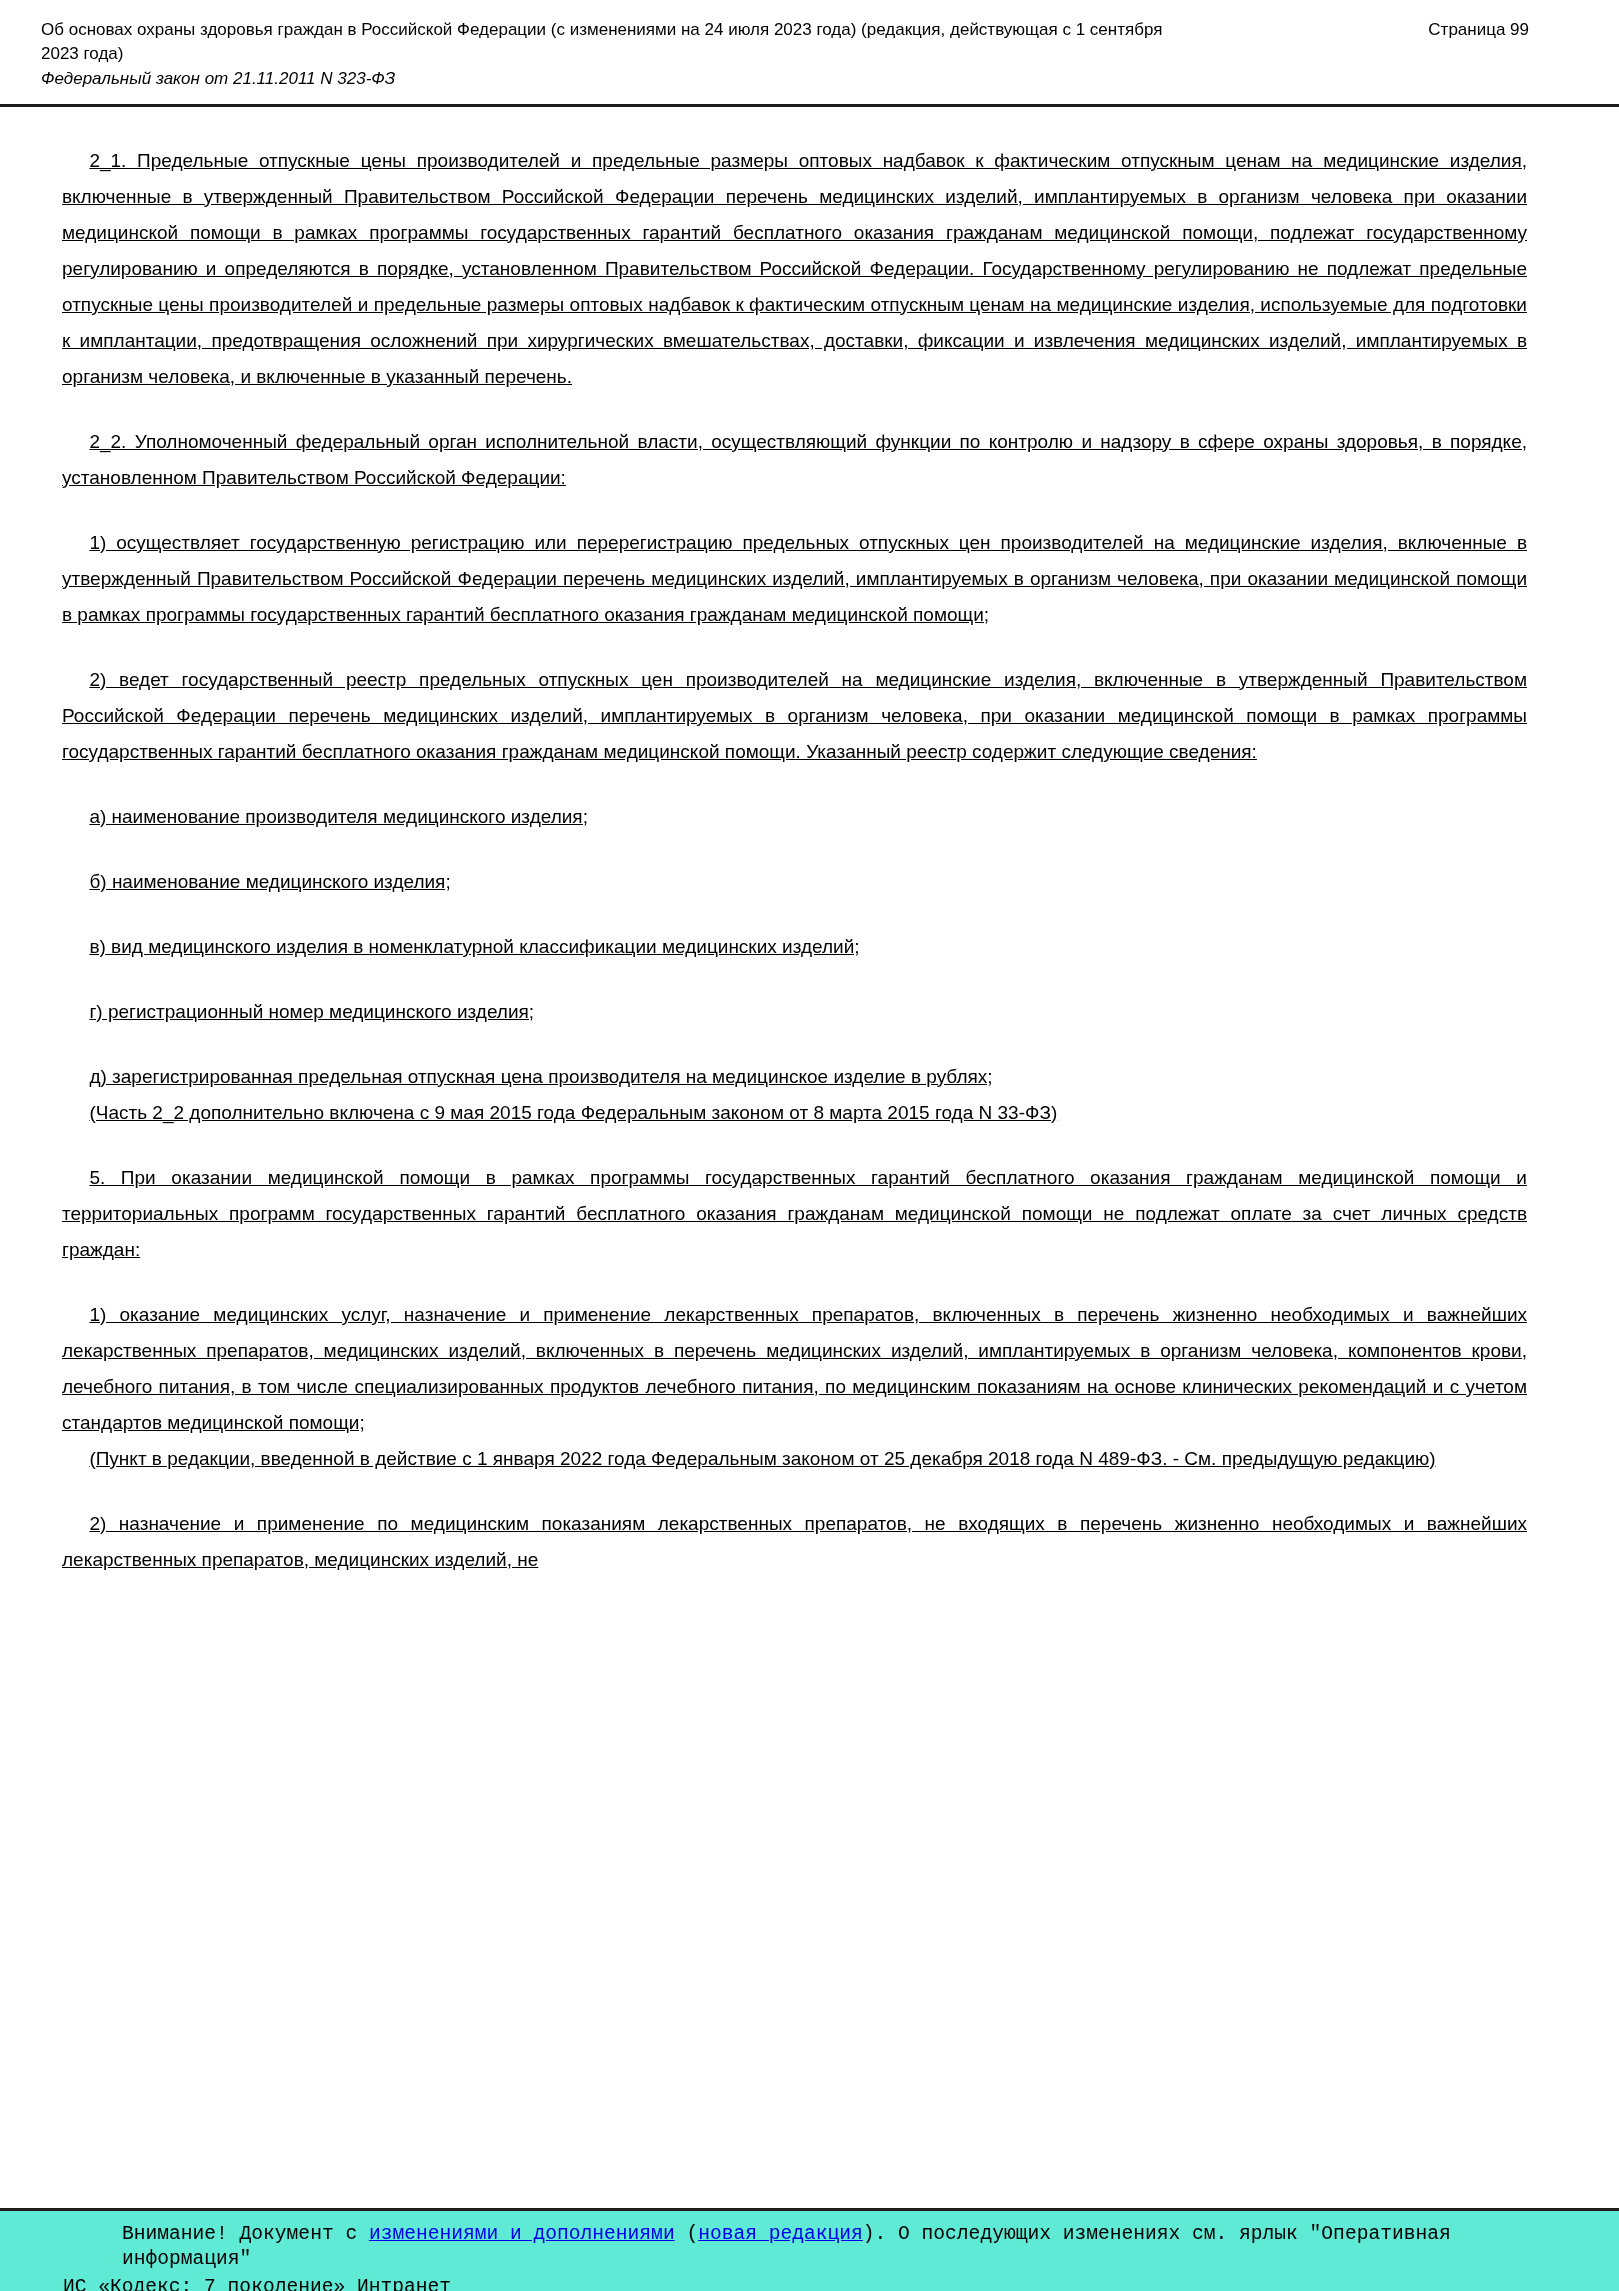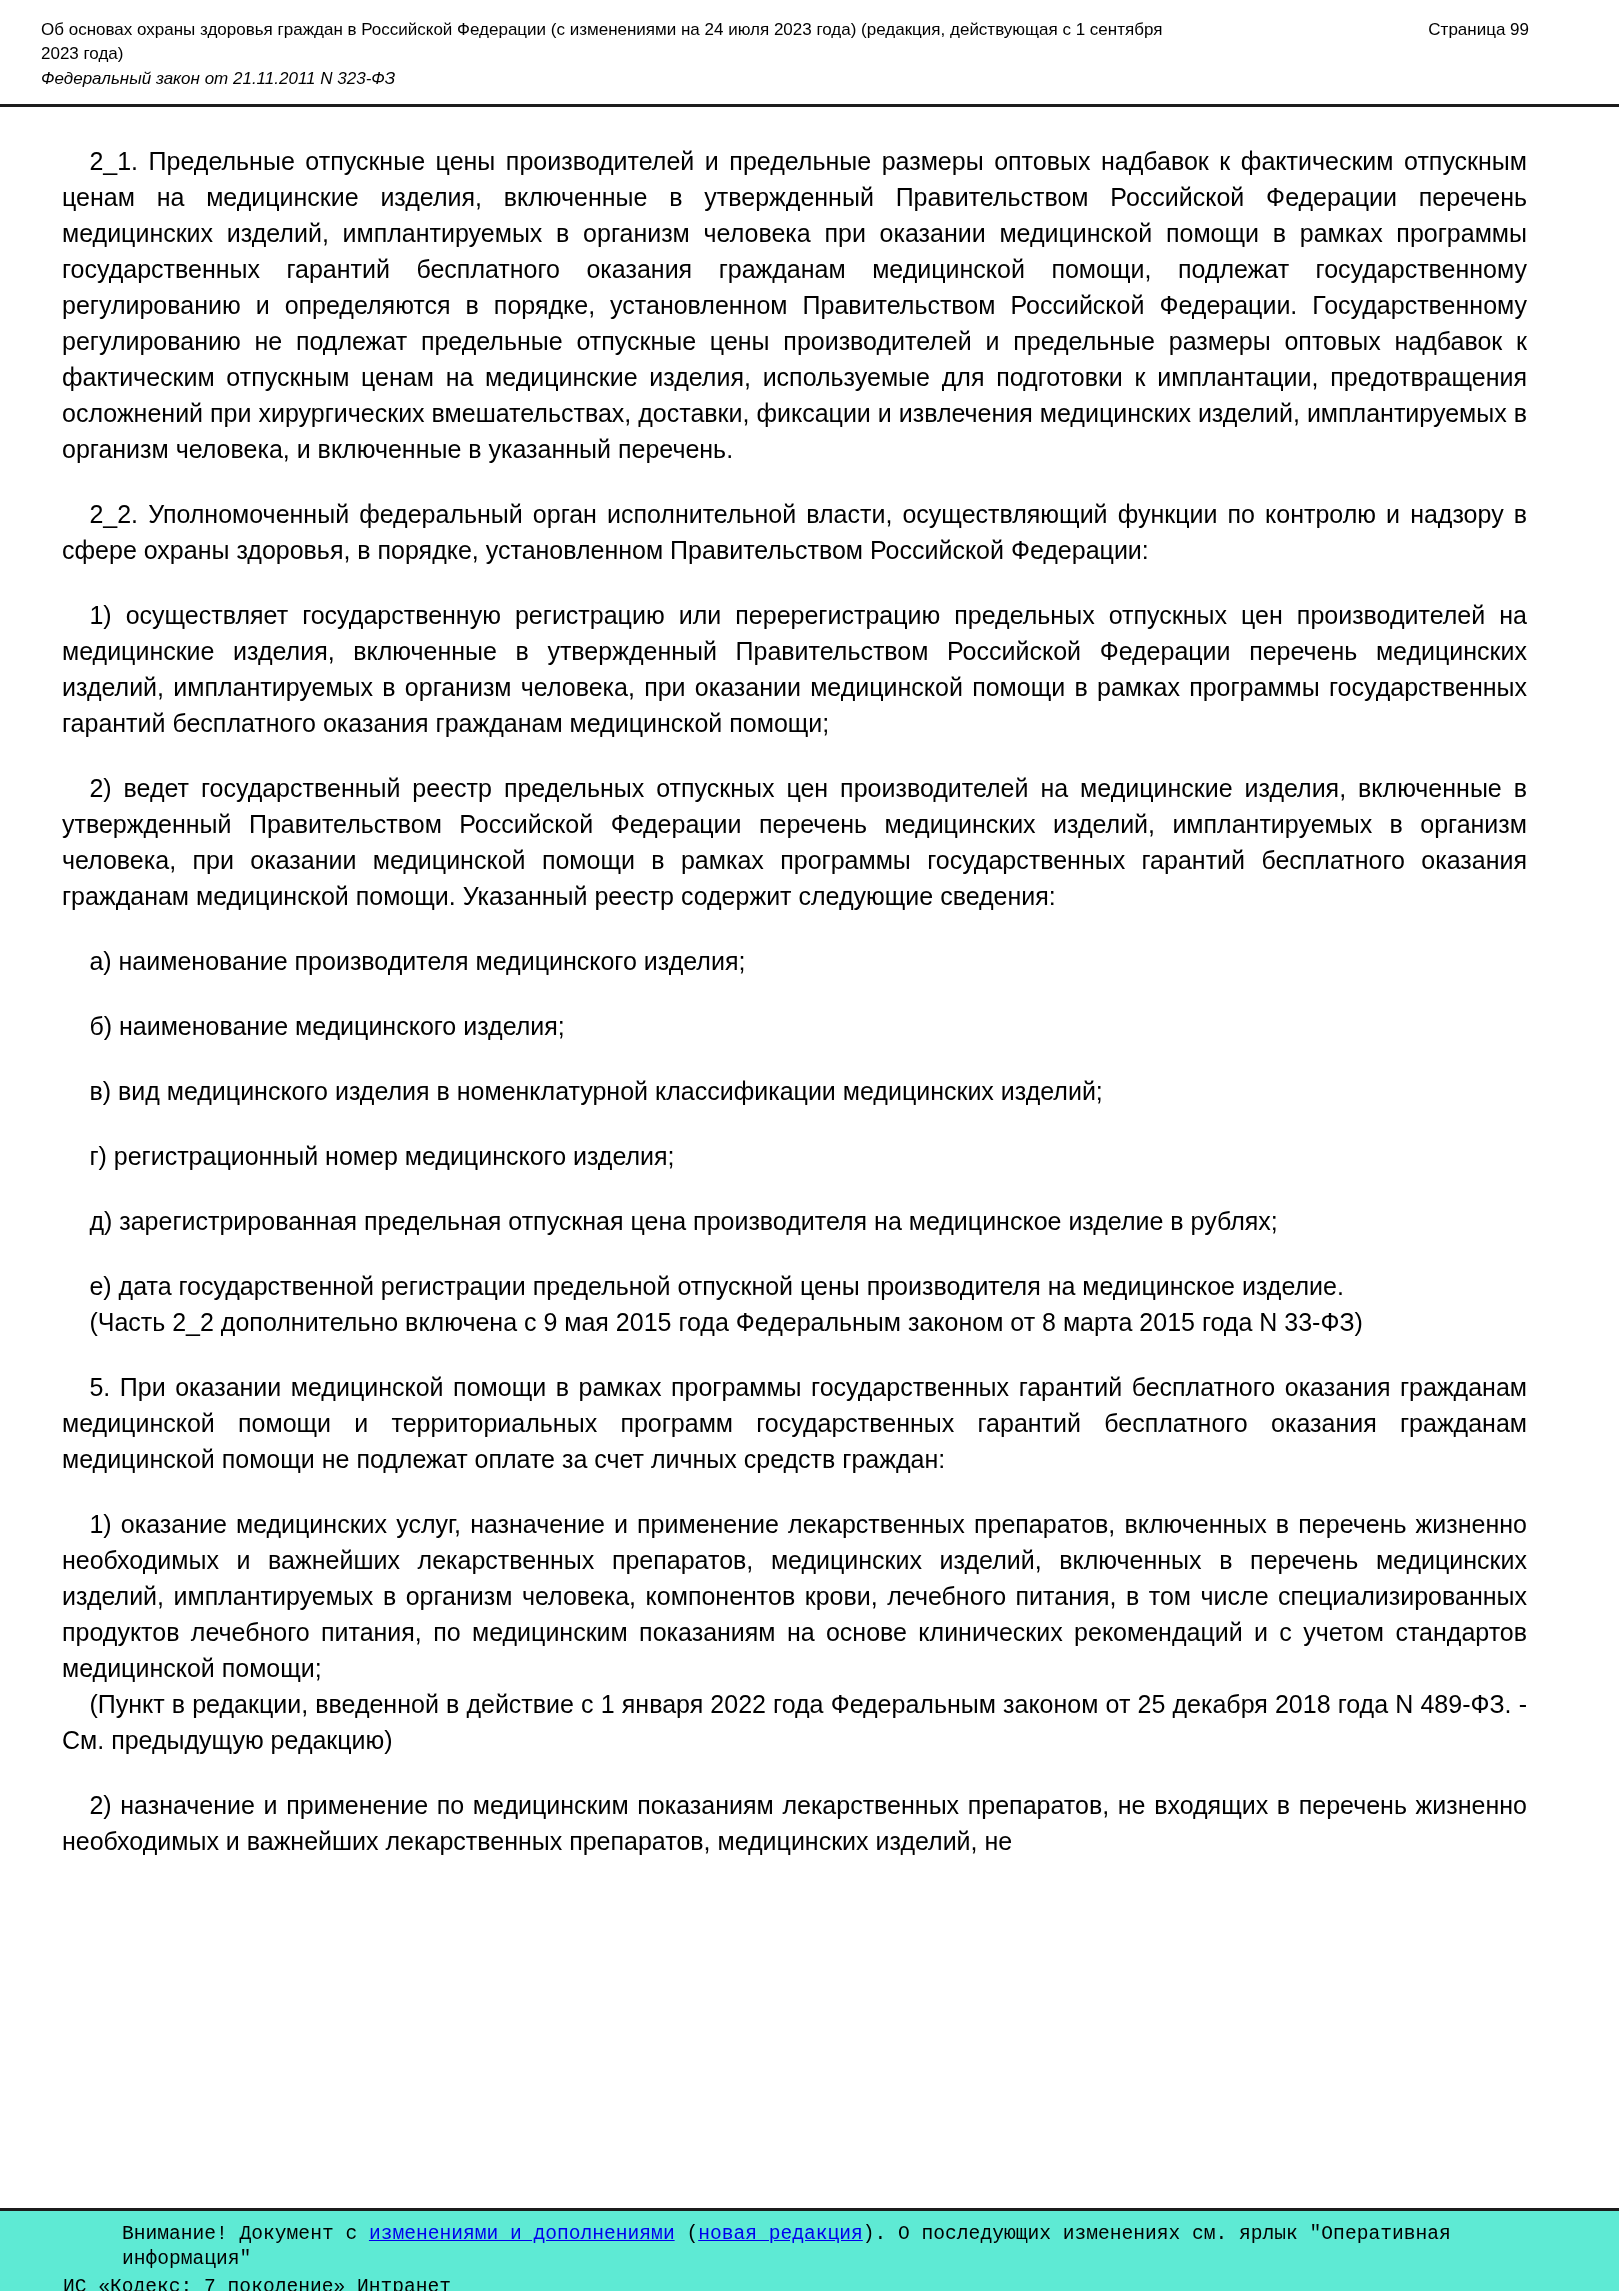--- a/index.html
+++ b/index.html
@@ -26,23 +26,24 @@
   .page-number { margin-left: auto; white-space: nowrap; }
   .top-rule {
     height: 2.9px;
     background: #1c1c1c;
     margin-top: 12.7px;
   }
 
   
   .main {
     margin: 36px 92px 0 62px;
-    font-size: 25px;
+    font-size: 19px;
     line-height: 36px;
     text-align: justify;
+    text-decoration: underline;
   }
   .main p { margin: 0; text-indent: 27.4px; }
   .main p.gap { margin-top: 29px; }
 
   
   .footer {
     position: absolute;
     top: 2208px;
     left: 0;
     width: 100%;
@@ -74,21 +75,20 @@
   <div class="main">
     <p>2_1. Предельные отпускные цены производителей и предельные размеры оптовых надбавок к фактическим отпускным ценам на медицинские изделия, включенные в утвержденный Правительством Российской Федерации перечень медицинских изделий, имплантируемых в организм человека при оказании медицинской помощи в рамках программы государственных гарантий бесплатного оказания гражданам медицинской помощи, подлежат государственному регулированию и определяются в порядке, установленном Правительством Российской Федерации. Государственному регулированию не подлежат предельные отпускные цены производителей и предельные размеры оптовых надбавок к фактическим отпускным ценам на медицинские изделия, используемые для подготовки к имплантации, предотвращения осложнений при хирургических вмешательствах, доставки, фиксации и извлечения медицинских изделий, имплантируемых в организм человека, и включенные в указанный перечень.</p>
     <p class="gap">2_2. Уполномоченный федеральный орган исполнительной власти, осуществляющий функции по контролю и надзору в сфере охраны здоровья, в порядке, установленном Правительством Российской Федерации:</p>
     <p class="gap">1) осуществляет государственную регистрацию или перерегистрацию предельных отпускных цен производителей на медицинские изделия, включенные в утвержденный Правительством Российской Федерации перечень медицинских изделий, имплантируемых в организм человека, при оказании медицинской помощи в рамках программы государственных гарантий бесплатного оказания гражданам медицинской помощи;</p>
     <p class="gap">2) ведет государственный реестр предельных отпускных цен производителей на медицинские изделия, включенные в утвержденный Правительством Российской Федерации перечень медицинских изделий, имплантируемых в организм человека, при оказании медицинской помощи в рамках программы государственных гарантий бесплатного оказания гражданам медицинской помощи. Указанный реестр содержит следующие сведения:</p>
     <p class="gap">а) наименование производителя медицинского изделия;</p>
     <p class="gap">б) наименование медицинского изделия;</p>
     <p class="gap">в) вид медицинского изделия в номенклатурной классификации медицинских изделий;</p>
     <p class="gap">г) регистрационный номер медицинского изделия;</p>
     <p class="gap">д) зарегистрированная предельная отпускная цена производителя на медицинское изделие в рублях;</p>
-    <p class="gap">е) дата государственной регистрации предельной отпускной цены производителя на медицинское изделие.</p>
     <p>(Часть 2_2 дополнительно включена с 9 мая 2015 года Федеральным законом от 8 марта 2015 года N 33-ФЗ)</p>
     <p class="gap">5. При оказании медицинской помощи в рамках программы государственных гарантий бесплатного оказания гражданам медицинской помощи и территориальных программ государственных гарантий бесплатного оказания гражданам медицинской помощи не подлежат оплате за счет личных средств граждан:</p>
     <p class="gap">1) оказание медицинских услуг, назначение и применение лекарственных препаратов, включенных в перечень жизненно необходимых и важнейших лекарственных препаратов, медицинских изделий, включенных в перечень медицинских изделий, имплантируемых в организм человека, компонентов крови, лечебного питания, в том числе специализированных продуктов лечебного питания, по медицинским показаниям на основе клинических рекомендаций и с учетом стандартов медицинской помощи;</p>
     <p>(Пункт в редакции, введенной в действие с 1 января 2022 года Федеральным законом от 25 декабря 2018 года N 489-ФЗ. - См. предыдущую редакцию)</p>
     <p class="gap">2) назначение и применение по медицинским показаниям лекарственных препаратов, не входящих в перечень жизненно необходимых и важнейших лекарственных препаратов, медицинских изделий, не</p>
   </div>
 
   <div class="footer">
     <div class="footer-line1">
       <span>Внимание! Документ с </span><a class="doc-link">изменениями и дополнениями</a><span> (</span><a class="doc-link">новая редакция</a><span>). О последующих изменениях см. ярлык "Оперативная информация"</span>

